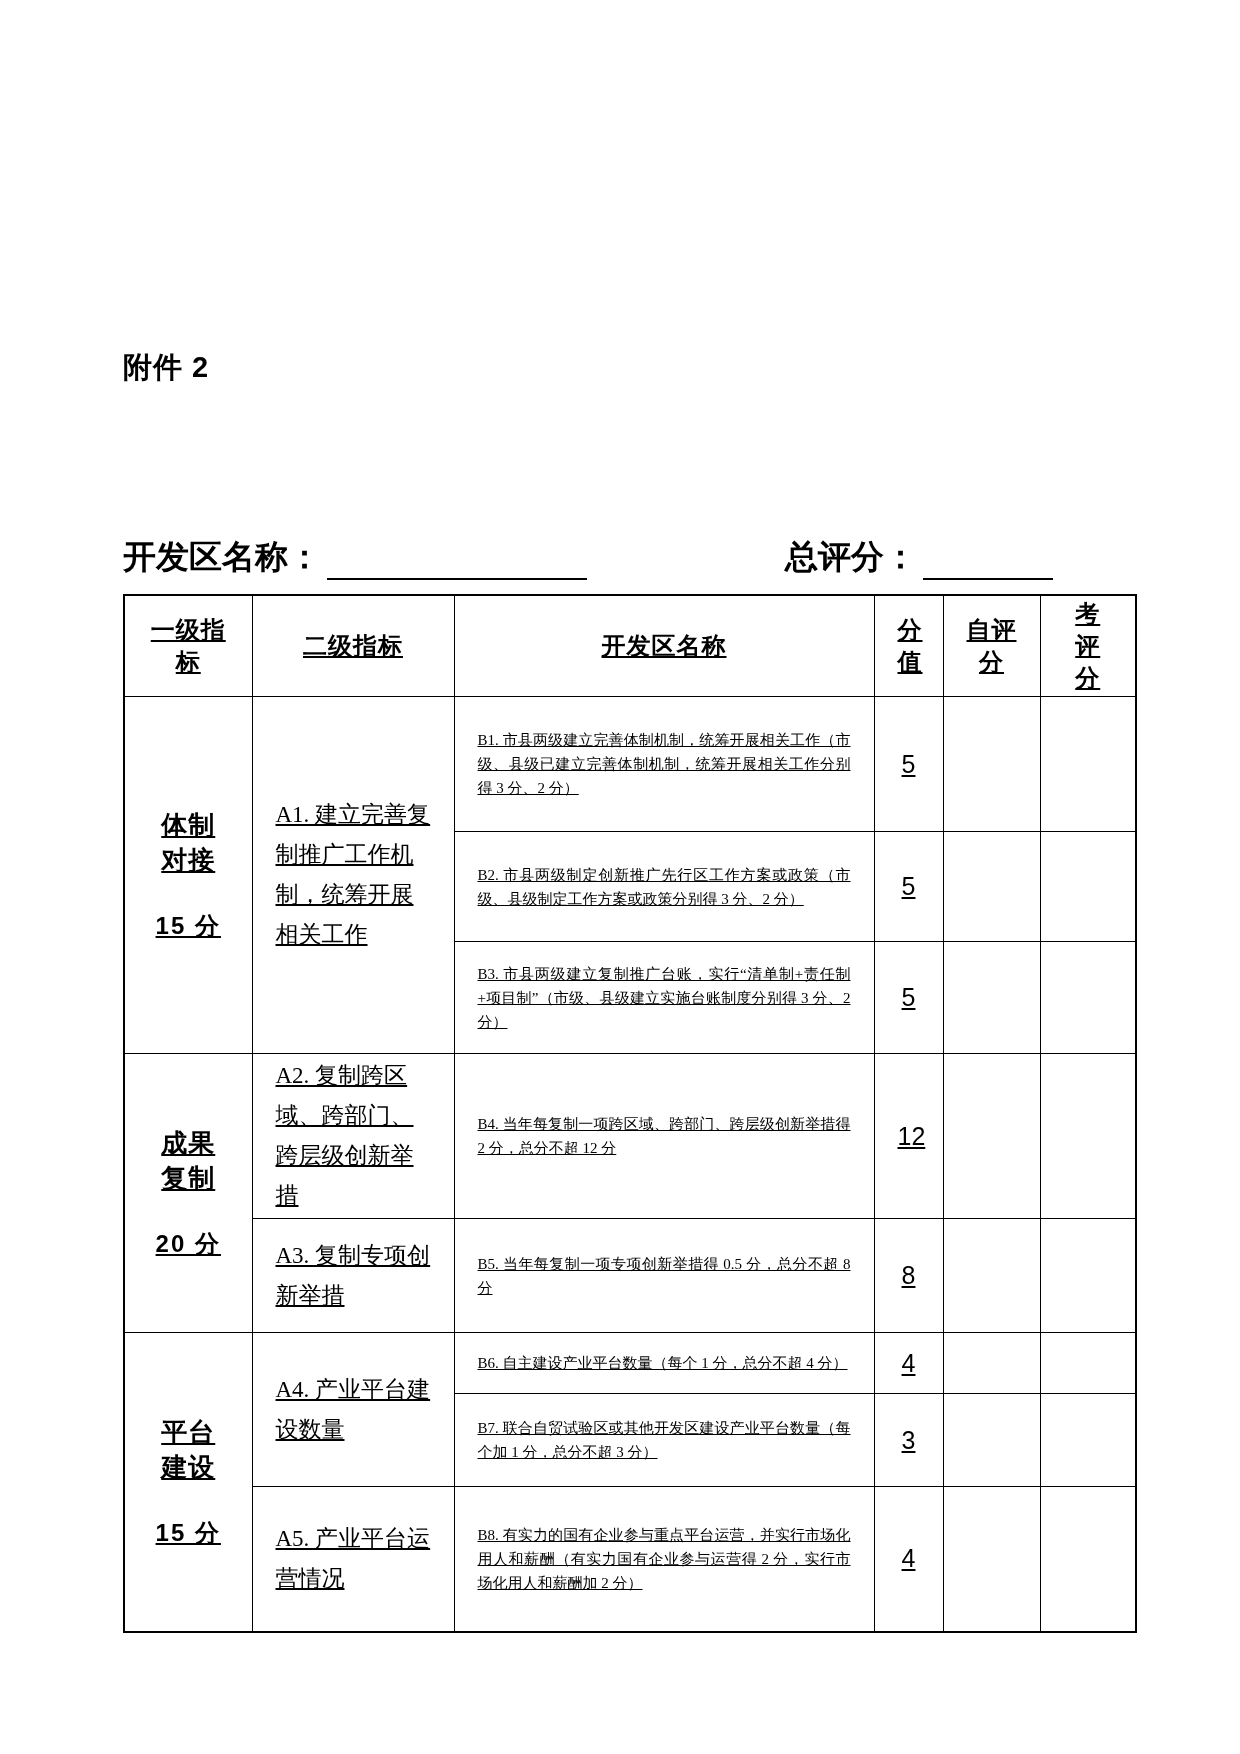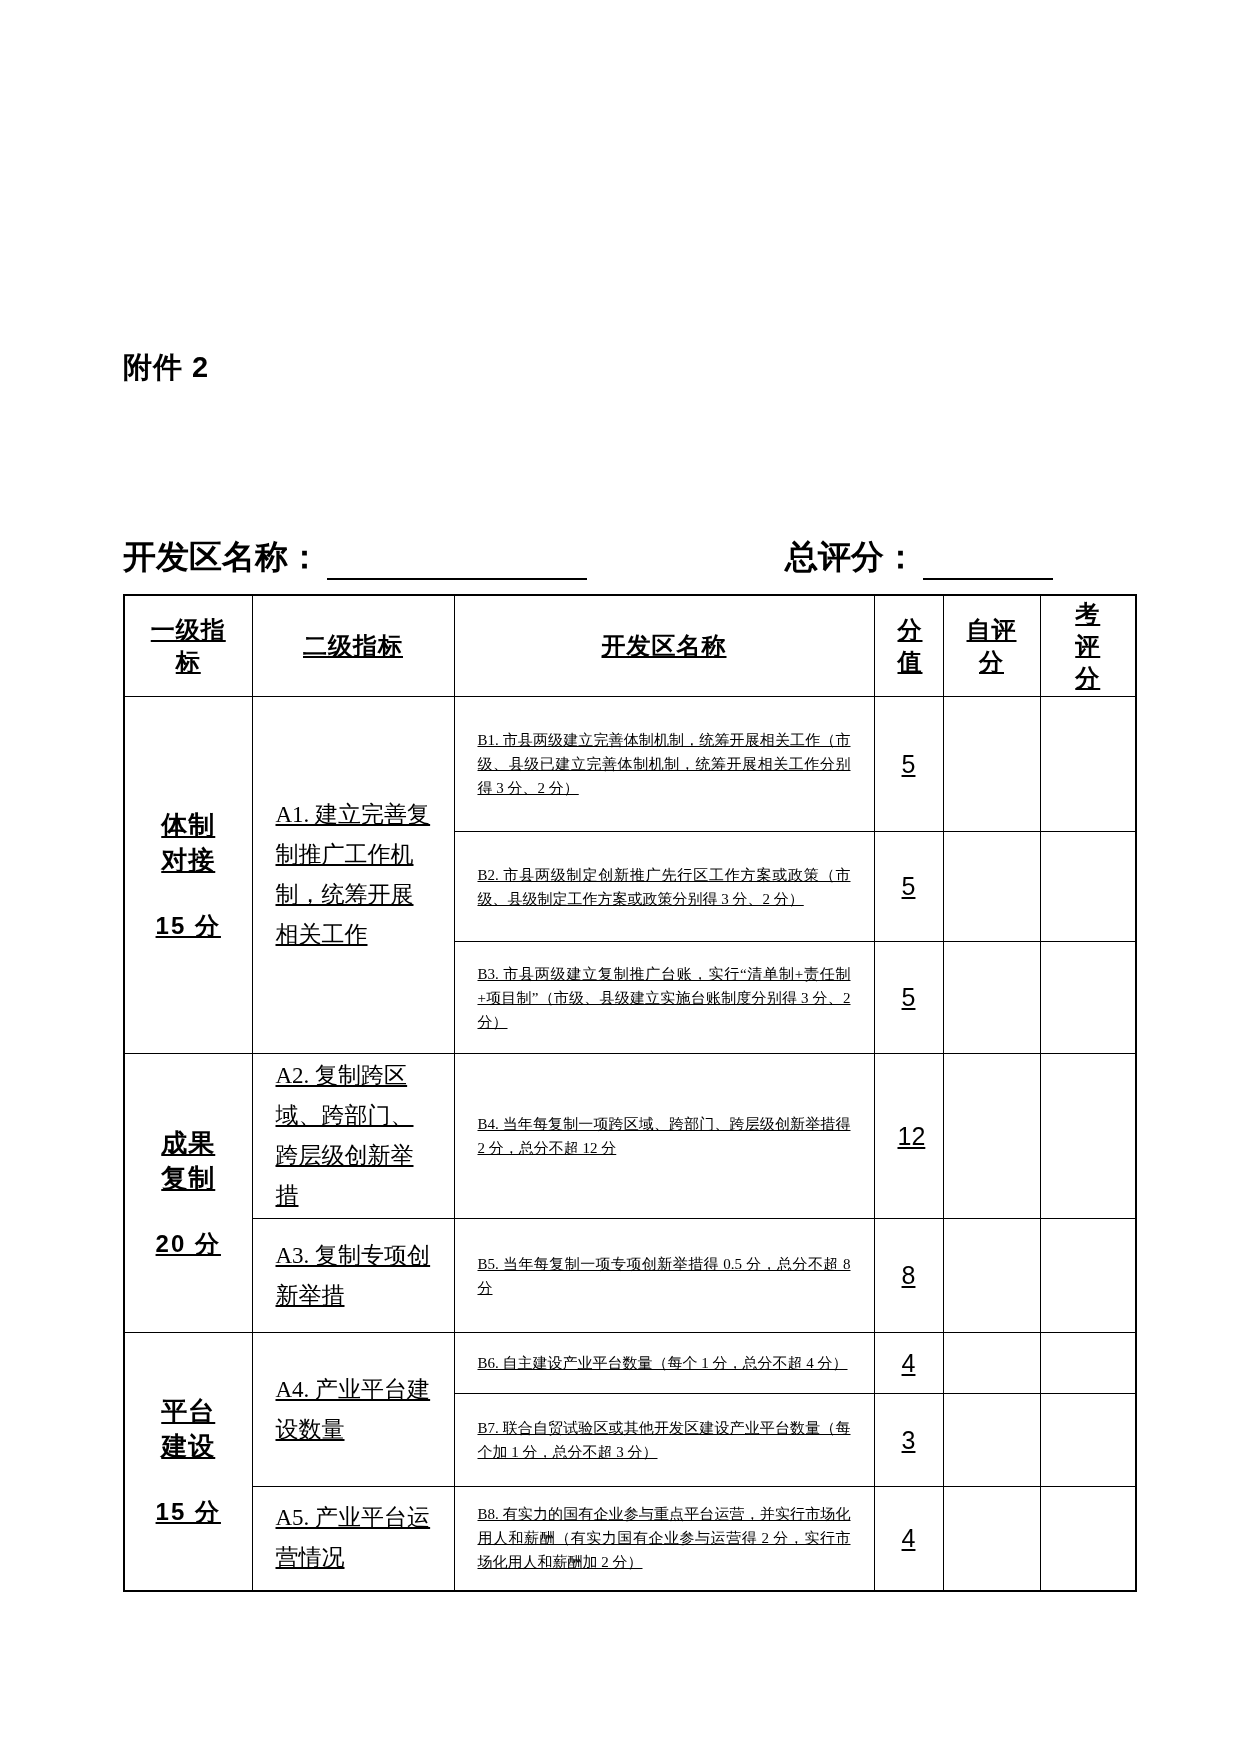--- a/index.html
+++ b/index.html
@@ -78,21 +78,21 @@
   table.rubric { border: 2px solid #000; }
 
   tr.hdr   { height: 62px; }
   tr.row-b1 { height: 135px; }
   tr.row-b2 { height: 110px; }
   tr.row-b3 { height: 112px; }
   tr.row-b4 { height: 128px; }
   tr.row-b5 { height: 114px; margin-top: 35px; }
   tr.row-b6 { height: 61px; }
   tr.row-b7 { height: 93px; }
-  tr.row-b8 { height: 104px; }
+  tr.row-b8 { height: 145px; }
 
   th.col-h {
     font-family: "Liberation Sans", "DejaVu Sans", sans-serif;
     font-weight: bold;
     font-size: 24px;
     text-align: center;
     letter-spacing: 1px;
   }
   td.l1 {
     font-family: "Liberation Sans", "DejaVu Sans", sans-serif;

